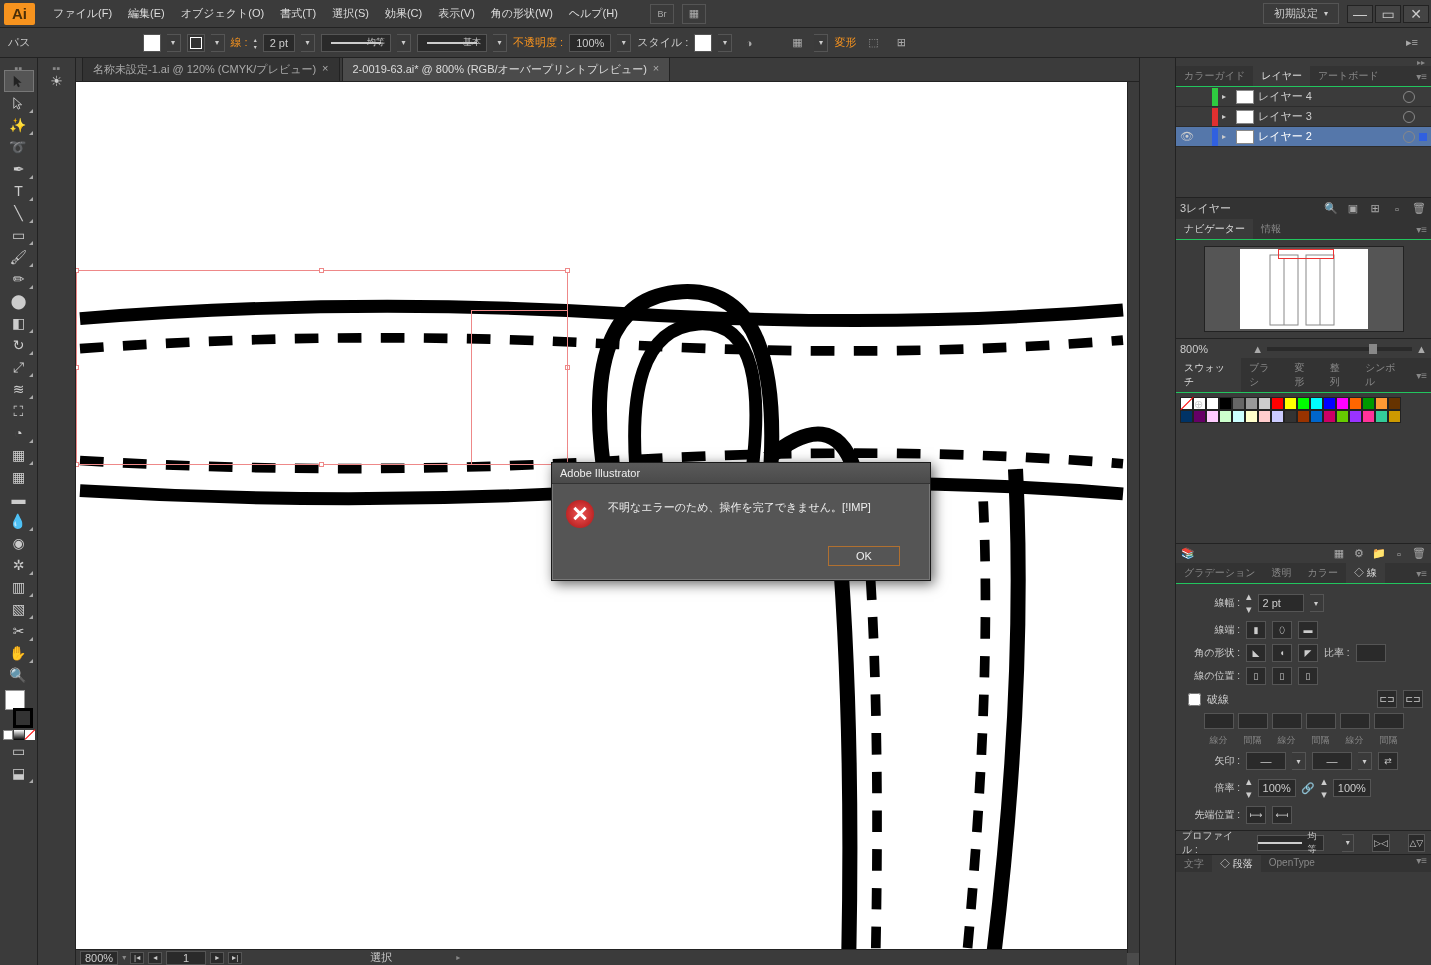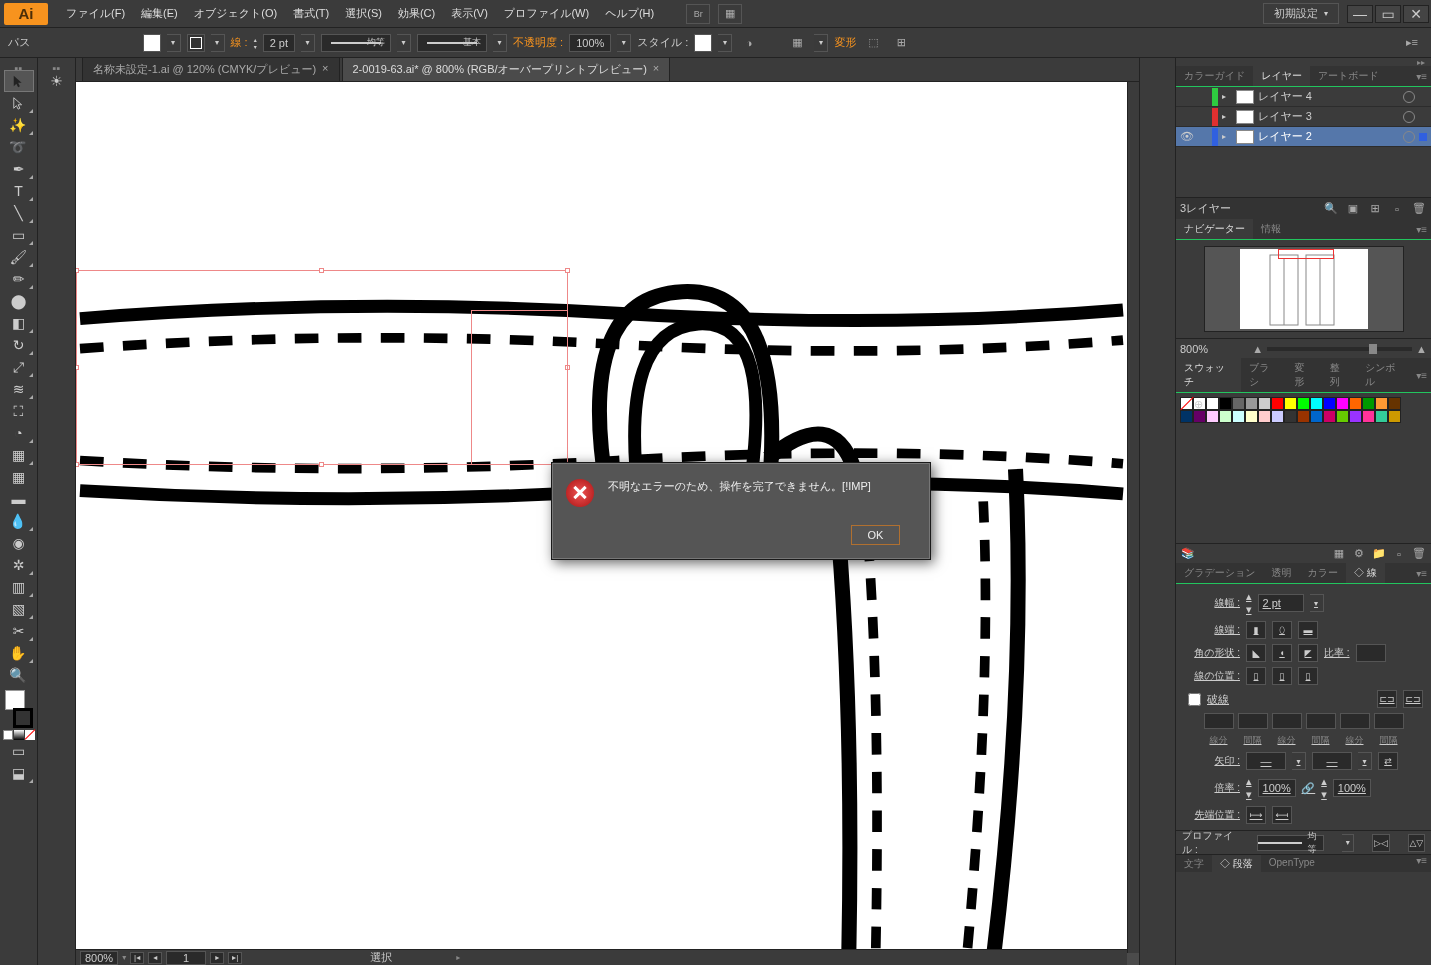--- a/index.html
+++ b/index.html
@@ -1,20 +1,20 @@
 <!DOCTYPE html>
 <html><head>
 <meta charset="utf-8">
 <style>
 * { margin: 0; padding: 0; box-sizing: border-box; font-family: "Meiryo UI", "MS PGothic", sans-serif; font-size: 11px; }
 body { background: #333; color: #ccc; overflow: hidden; width: 1431px; height: 965px; position: relative; }
 
 
 .menubar { height: 28px; background: #3b3b3b; display: flex; align-items: center; padding-left: 4px; border-bottom: 1px solid #222; }
-.app-badge { width: 44px; height: 22px; background: #f7931e; color: #4b2e08; font-weight: bold; display: flex; align-items: center; justify-content: center; font-size: 15px; border-radius: 2px; margin-right: 10px; }
+.app-badge { width: 31px; height: 22px; background: #f7931e; color: #4b2e08; font-weight: bold; display: flex; align-items: center; justify-content: center; font-size: 15px; border-radius: 2px; margin-right: 10px; }
 .menu-item { padding: 4px 8px; color: #ddd; }
 .menu-spacer { flex: 1; }
 .menu-ext { width: 24px; height: 20px; border: 1px solid #555; margin: 4px 4px; display:flex;align-items:center;justify-content:center;color:#aaa; }
 .workspace-select { padding: 2px 10px; border: 1px solid #555; color: #ccc; margin-right: 8px; display:flex;align-items:center;gap:6px;}
 .win-btns { display: flex; gap: 2px; margin-right: 2px;}
 .win-btn { width: 26px; height: 18px; background: #444; border: 1px solid #222; display:flex;align-items:center;justify-content:center;color:#ccc;font-size:14px; }
 
 
 .controlbar { height: 30px; background: #3b3b3b; display: flex; align-items: center; padding: 0 8px; border-bottom: 1px solid #222; gap: 6px; }
 .ctrl-label { color: #ccc; }
@@ -63,21 +63,21 @@
 
 
 .dialog-back { position: absolute; left: 475px; top: 380px; width: 380px; background: #555; border: 1px solid #1a1a1a; box-shadow: 3px 3px 12px rgba(0,0,0,0.6), 0 0 0 1px #777 inset; }
 .dialog-title { padding: 4px 8px; background: linear-gradient(#5a5a5a,#4a4a4a); color: #eee; font-size: 11px; border-bottom: 1px solid #333; }
 .dialog-body { padding: 16px 30px 14px 14px; display: flex; flex-direction: column; gap: 18px; }
 .dialog-msg { display: flex; gap: 14px; align-items: flex-start; }
 .err-icon { width: 28px; height: 28px; border-radius: 50%; background: radial-gradient(#e55,#a11); position: relative; flex-shrink:0; }
 .err-icon::before, .err-icon::after { content:""; position:absolute; width: 16px; height: 3px; background:#fff; top: 12px; left: 6px; }
 .err-icon::before { transform: rotate(45deg);} .err-icon::after { transform: rotate(-45deg);}
 .dialog-btns { display: flex; justify-content: flex-end; }
-.ok-btn { width: 49px; height: 20px; background: #555; border: 1px solid #b07030; color: #eee; display:flex;align-items:center;justify-content:center; }
+.ok-btn { width: 72px; height: 20px; background: #555; border: 1px solid #b07030; color: #eee; display:flex;align-items:center;justify-content:center; }
 
 
 .right-panels { width: 256px; background: #3b3b3b; border-left: 1px solid #222; display: flex; flex-direction: column; }
 .collapsed-strip { width: 36px; background: #3b3b3b; border-left: 1px solid #222;}
 .panel-tabs { display: flex; background: #333; border-bottom: 1px solid #22c55e; align-items: center; }
 .panel-tab { padding: 3px 8px; color: #888; font-size: 10px; }
 .panel-tab.active { background: #3b3b3b; color: #ddd; }
 .panel-menu { margin-left: auto; padding: 0 4px; color: #888; font-size: 10px;}
 .panel-body { background: #3b3b3b; }
 
@@ -105,21 +105,21 @@
 .nav-zoom .slider { flex:1; height: 4px; background:#2a2a2a; position:relative; }
 .nav-zoom .slider::after{content:"";position:absolute;left:70%;top:-3px;width:8px;height:10px;background:#888;}
 
 
 .swatch-grid { padding: 4px; display: flex; flex-wrap: wrap; gap: 0px; width: 230px;}
 .sw { width: 13px; height: 13px; border: 1px solid #222; }
 .swatch-area { height: 150px; }
 .swatch-footer { display:flex; height: 20px; border-top: 1px solid #222; padding: 0 4px; gap:4px; align-items:center;}
 
 
-.stroke-panel { padding: 6px 8px; display:flex; flex-direction:column; gap: 5px; text-decoration: underline; }
+.stroke-panel { padding: 6px 8px; display:flex; flex-direction:column; gap: 5px; }
 .stroke-row { display: flex; align-items: center; gap: 6px; }
 .stroke-row .lbl { width: 56px; text-align: right; color: #ccc; font-size: 10px;}
 .num-field { width: 46px; height: 18px; background: #2a2a2a; border: 1px solid #555; color: #ccc; padding: 0 4px; display:flex;align-items:center; }
 .btn3 { width: 20px; height: 18px; background: #2a2a2a; border: 1px solid #555; display:flex;align-items:center;justify-content:center;color:#ccc;font-size:9px; }
 .dash-fields { display:flex; gap:4px; }
 .dash-f { width: 30px; height: 16px; background: #2a2a2a; border: 1px solid #555; }
 .dash-lbls { display:flex; gap:4px; }
 .dash-l { width: 30px; text-align:center; color:#888; font-size:9px; }
 .profile-row { display:flex;align-items:center;gap:18px;height:24px;padding:0 6px;border-top:1px solid #222;}
 .profile-prev { flex:1; height:16px; background:#2a2a2a;border:1px solid #555;display:flex;align-items:center;justify-content:center;gap:6px; }
@@ -137,21 +137,21 @@
 
 <div class="menubar">
   <div class="app-badge">Ai</div>
   <div class="menu-item">ファイル(F)</div>
   <div class="menu-item">編集(E)</div>
   <div class="menu-item">オブジェクト(O)</div>
   <div class="menu-item">書式(T)</div>
   <div class="menu-item">選択(S)</div>
   <div class="menu-item">効果(C)</div>
   <div class="menu-item">表示(V)</div>
-  <div class="menu-item">プロファイル(W)</div>
+  <div class="menu-item">角の形状(W)</div>
   <div class="menu-item">ヘルプ(H)</div>
   <div style="width:20px"></div>
   <div class="menu-ext" style="font-size:9px;">Br</div>
   <div class="menu-ext">▦</div>
   <div class="menu-spacer"></div>
   <div class="workspace-select">
       <span>初期設定</span>
       <span style="font-size:8px">▾</span>
     </div>
   <div class="win-btns">
@@ -313,20 +313,21 @@
         <div class="navbtn">◂</div>
         <span class="zoom" style="width:40px;text-align:center">1</span>
         <div class="navbtn">▸</div>
         <div class="navbtn">▸|</div>
         <div style="width:120px"></div>
         <span>選択</span>
         <span style="font-size:8px;color:#888;margin-left:60px">▸</span>
       </div>
 
       <div class="dialog-back">
+        <div class="dialog-title">Adobe Illustrator</div>
         <div class="dialog-body">
           <div class="dialog-msg">
             <div class="err-icon"></div>
             <div style="color:#eee">不明なエラーのため、操作を完了できません。[!IMP]</div>
           </div>
           <div class="dialog-btns">
             <div class="ok-btn">OK</div>
           </div>
         </div>
       </div>

